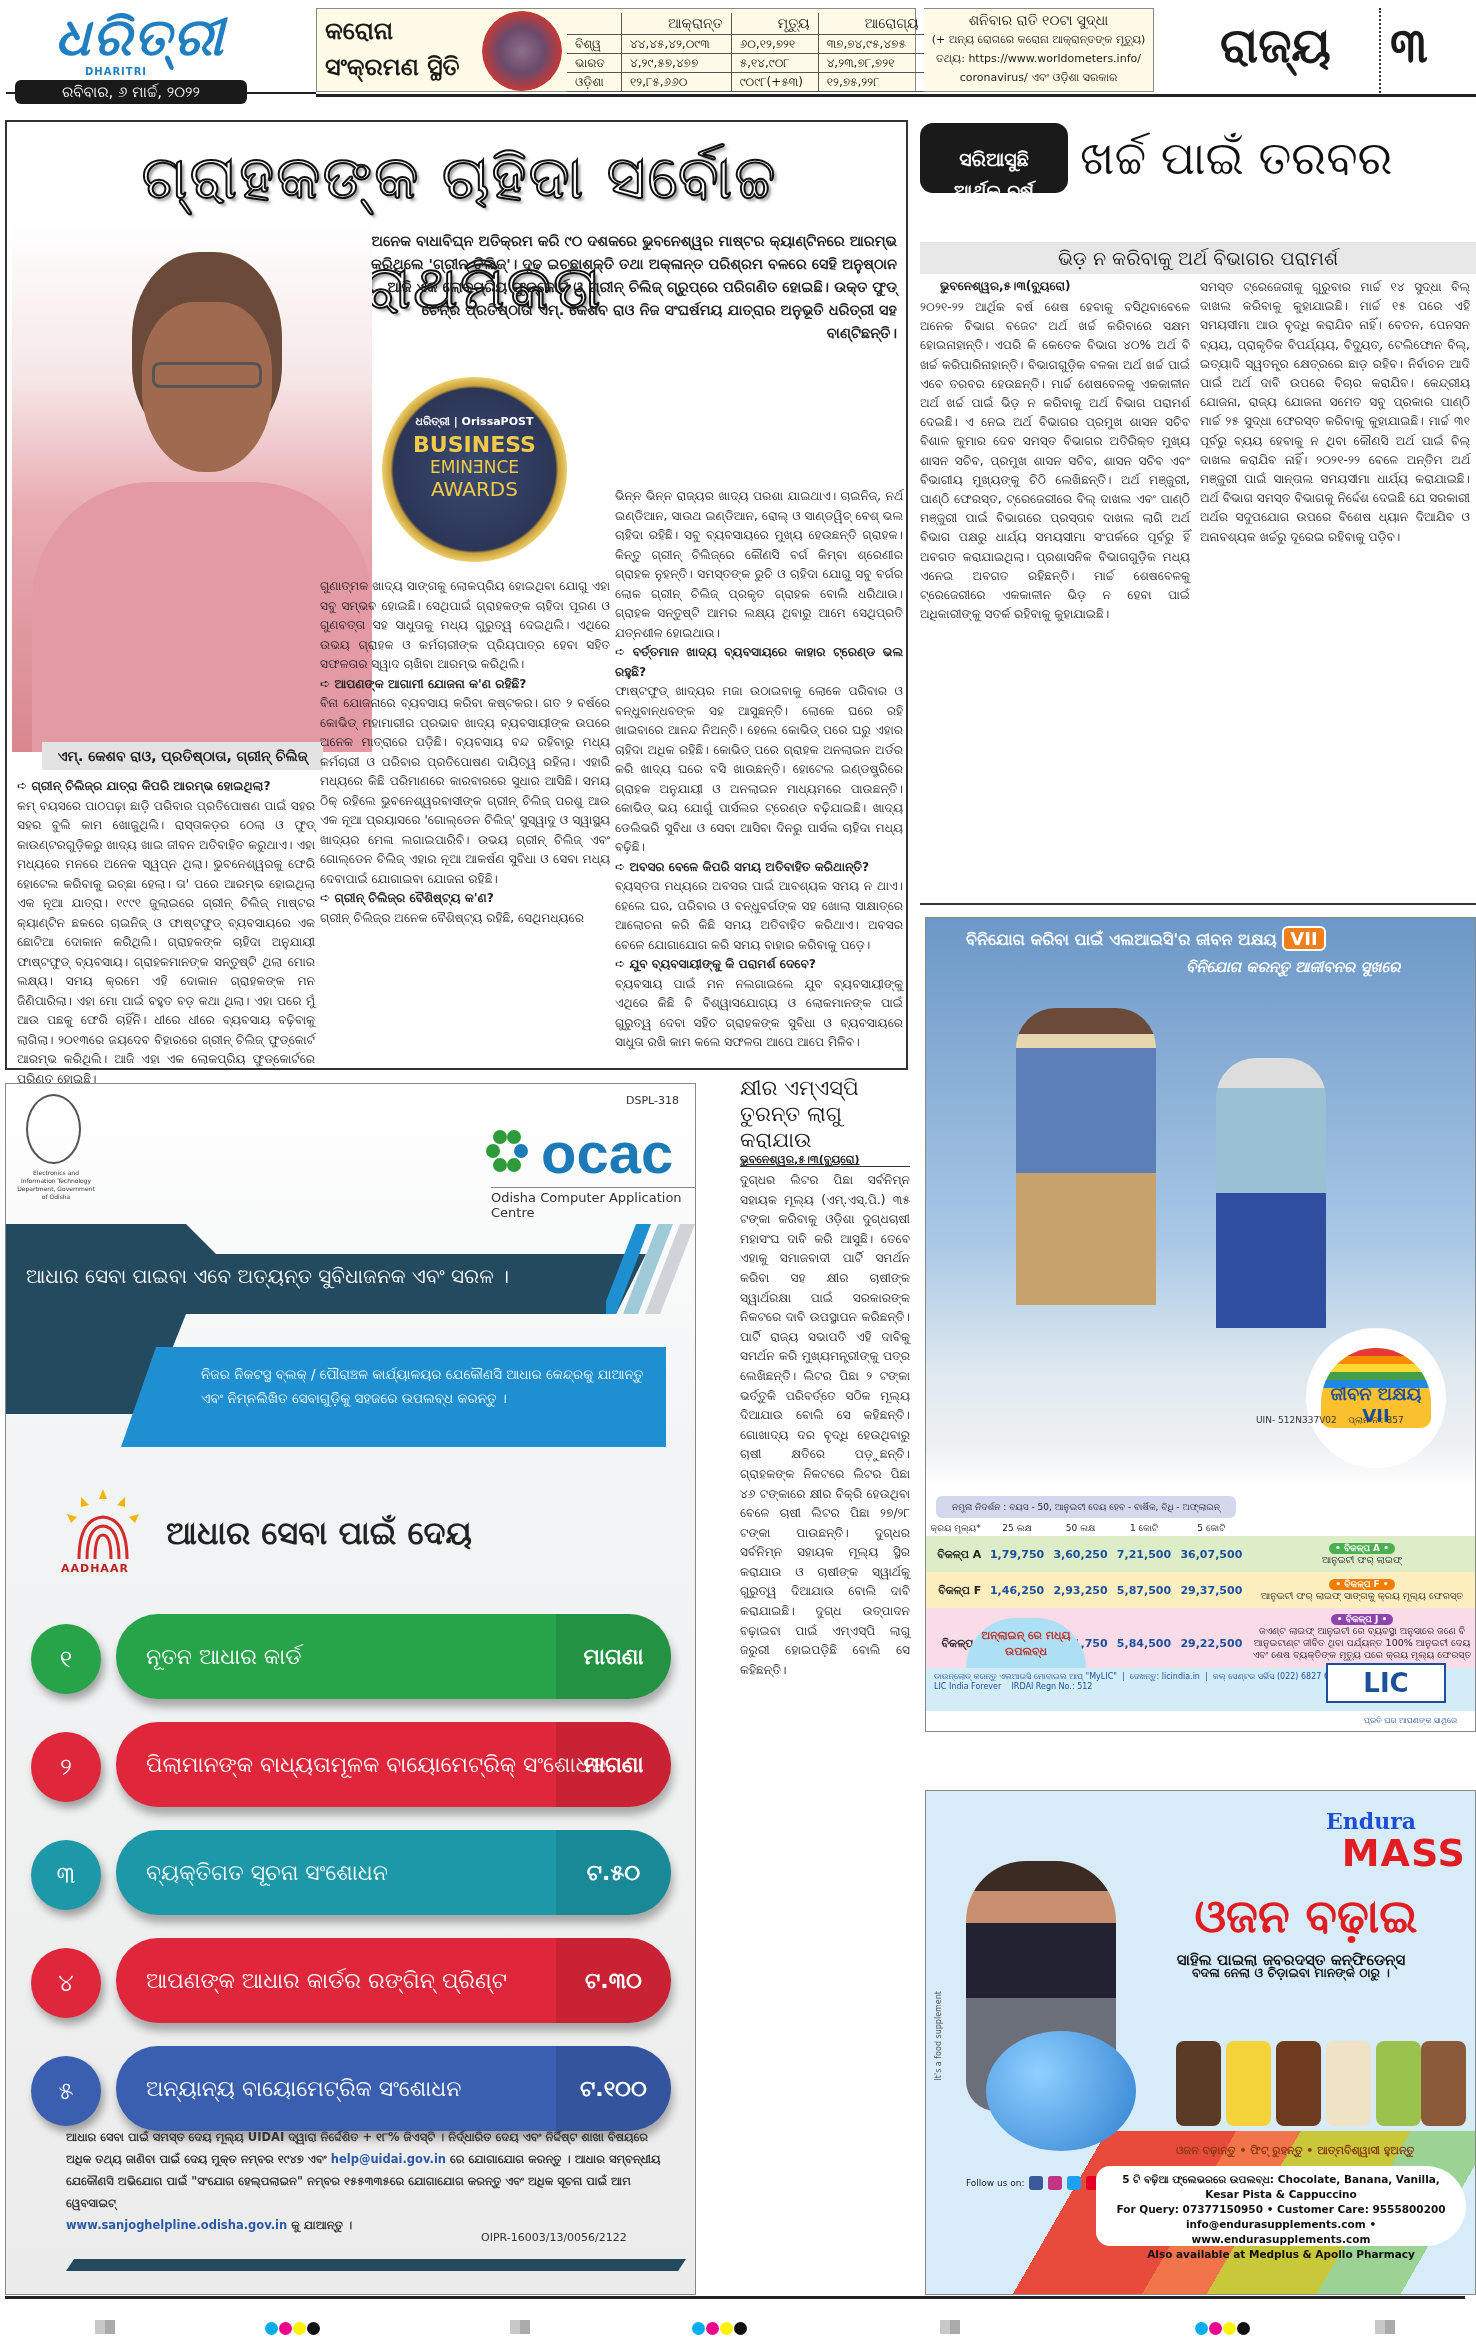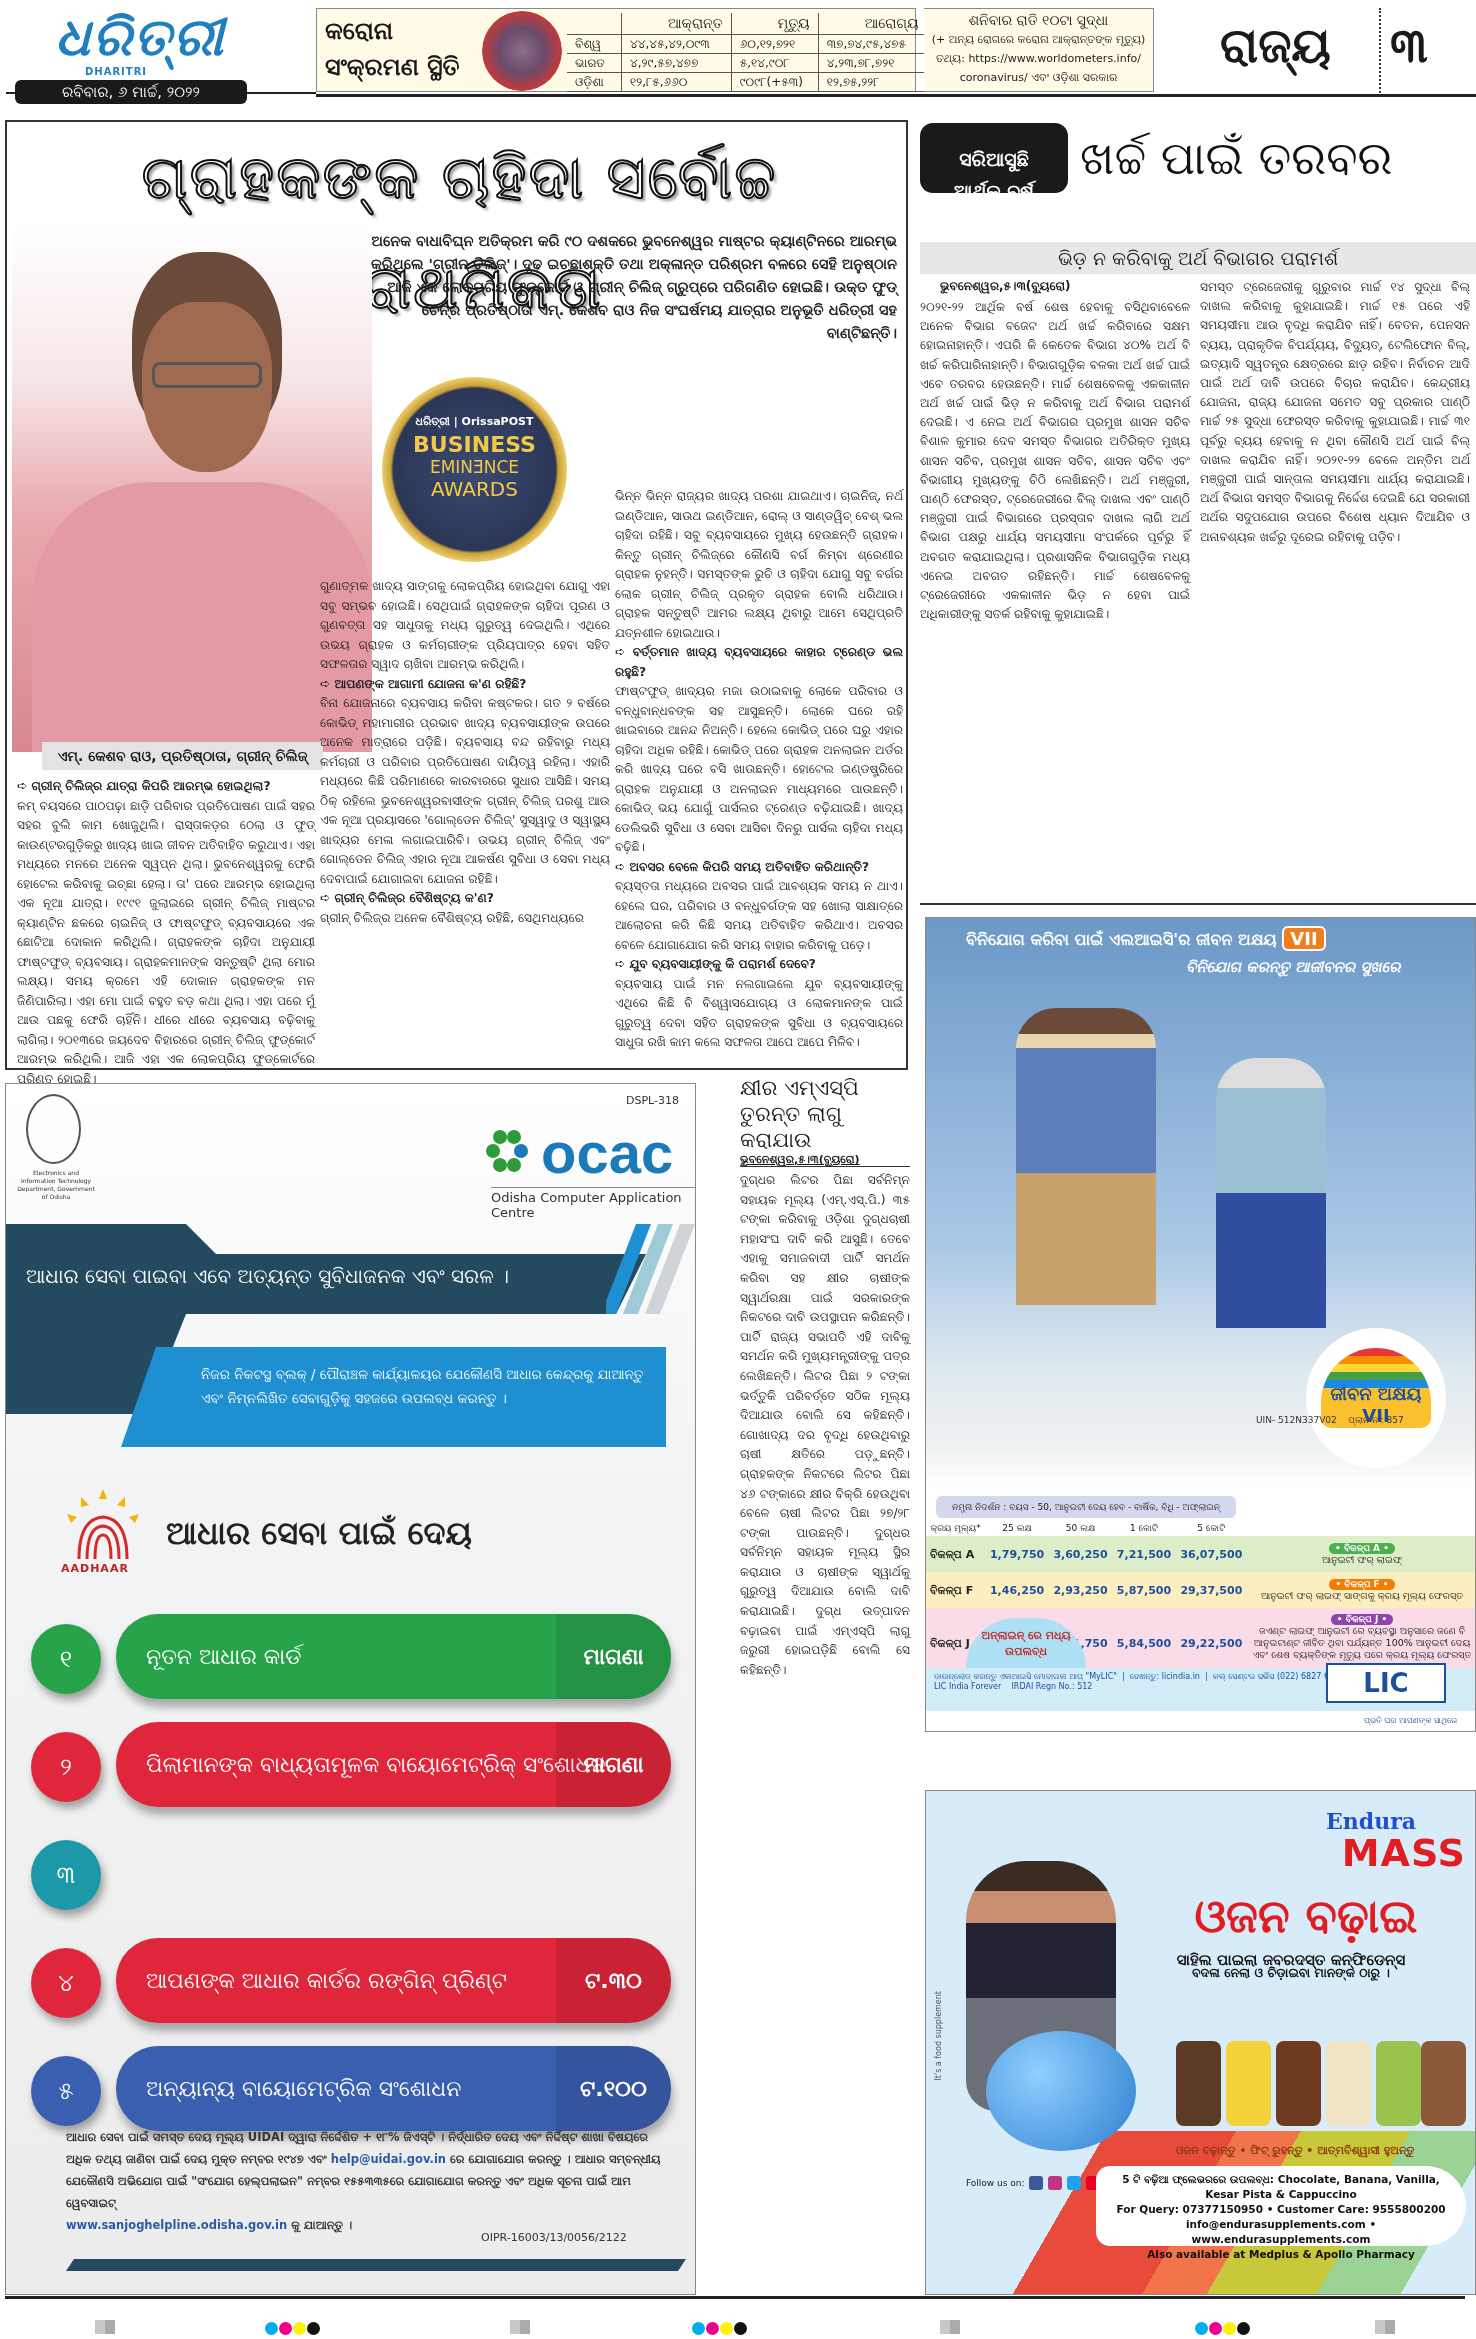--- a/index.html
+++ b/index.html
@@ -98,21 +98,21 @@
   .couple { left: 90px; top: 90px; width: 140px; height: 330px; background: linear-gradient(180deg, #6b4a3a 0 8%, #e8d6b0 8% 12%, #5d7fb9 12% 50%, #c7a26c 50% 90%, transparent 90%); border-radius: 40px 40px 10px 10px; }
   .couple2 { left: 290px; top: 140px; width: 110px; height: 300px; background: linear-gradient(180deg, #ddd 0 10%, #9ac1d3 10% 45%, #2f4ea0 45% 90%, transparent 90%); border-radius: 40px 40px 10px 10px; }
   .lic-badge { left: 380px; top: 410px; width: 140px; height: 140px; border-radius: 50%; background: #fff; text-align: center; }
   .lic-badge-in { position: absolute; left: 15px; top: 20px; width: 110px; height: 80px; border-radius: 55px 55px 10px 10px; background: linear-gradient(180deg, #e53935 0 10%, #fb8c00 10% 20%, #fdd835 20% 30%, #43a047 30% 40%, #1e88e5 40% 50%, #fbc02d 50% 100%); }
   .lic-badge-text { position: absolute; left: 15px; top: 55px; width: 110px; color: #1c4f9c; font-size: 18px; font-weight: bold; line-height: 22px; }
   .lic-uin { left: 330px; top: 497px; font-size: 9px; color: #333; }
   .lic-sample { left: 10px; top: 578px; width: 300px; height: 22px; background: #d4d8ef; border-radius: 6px; font-size: 9px; text-align: center; line-height: 22px; }
   .lic-table { left: 0; top: 603px; width: 551px; border-collapse: collapse; font-size: 11px; }
   .lic-table th { font-size: 9px; font-weight: normal; padding: 2px 4px; text-align: center; height: 14px; }
   .lic-table td { padding: 0 4px; height: 36px; text-align: center; color: #1c4f9c; font-weight: bold; }
-  .lic-table td.opt { color: #222; text-align: left; }
+  .lic-table td.opt { color: #222; text-align: right; }
   .lic-table td.desc { color: #222; font-weight: normal; font-size: 9.5px; width: 230px; }
   .row-a { background: #dcedc8; }
   .row-f { background: #fdeec0; }
   .row-j { background: #fadbe8; }
   .lic-pill { display: inline-block; padding: 0 6px; border-radius: 6px; color: #fff; font-size: 9px; font-weight: bold; }
   .lic-online { left: 40px; top: 732px; width: 120px; height: 50px; border-radius: 60px 60px 0 0; background: #aee0f5; text-align: center; color: #c62828; font-size: 11px; font-weight: bold; line-height: 16px; padding-top: 10px; }
   .lic-contact { left: 0; top: 772px; width: 551px; height: 43px; background: #d2ecf8; font-size: 8px; padding: 4px 8px; color: #1c4f9c; }
   .lic-logo { left: 400px; top: 768px; width: 120px; height: 40px; background: #fff; border: 2px solid #1c4f9c; font-size: 26px; font-weight: bold; color: #1c4f9c; text-align: center; line-height: 36px; }
   .lic-foot { left: 0; top: 798px; width: 551px; font-size: 8px; color: #1c4f9c; padding-left: 8px; }
 
@@ -307,20 +307,24 @@
   </div>
   <div class="abs svc-row" style="top:638px;">
     <div class="abs svc-num" style="background:#e0263a;">୨</div>
     <div class="abs svc-bar" style="background:#e0263a;">
       <span>ପିଲାମାନଙ୍କ ବାଧ୍ୟତାମୂଳକ ବାୟୋମେଟ୍ରିକ୍ ସଂଶୋଧନ</span>
       <div class="abs svc-fee">ମାଗଣା</div>
     </div>
   </div>
   <div class="abs svc-row" style="top:746px;">
     <div class="abs svc-num" style="background:#1c98a9;">୩</div>
+    <div class="abs svc-bar" style="background:#1c98a9;">
+      <span>ବ୍ୟକ୍ତିଗତ ସୂଚନା ସଂଶୋଧନ</span>
+      <div class="abs svc-fee">ଟ.୫୦</div>
+    </div>
   </div>
   <div class="abs svc-row" style="top:854px;">
     <div class="abs svc-num" style="background:#e0263a;">୪</div>
     <div class="abs svc-bar" style="background:#e0263a;">
       <span>ଆପଣଙ୍କ ଆଧାର କାର୍ଡର ରଙ୍ଗିନ୍ ପ୍ରିଣ୍ଟ</span>
       <div class="abs svc-fee">ଟ.୩୦</div>
     </div>
   </div>
   <div class="abs svc-row" style="top:962px;">
     <div class="abs svc-num" style="background:#3a5fb0;">୫</div>

